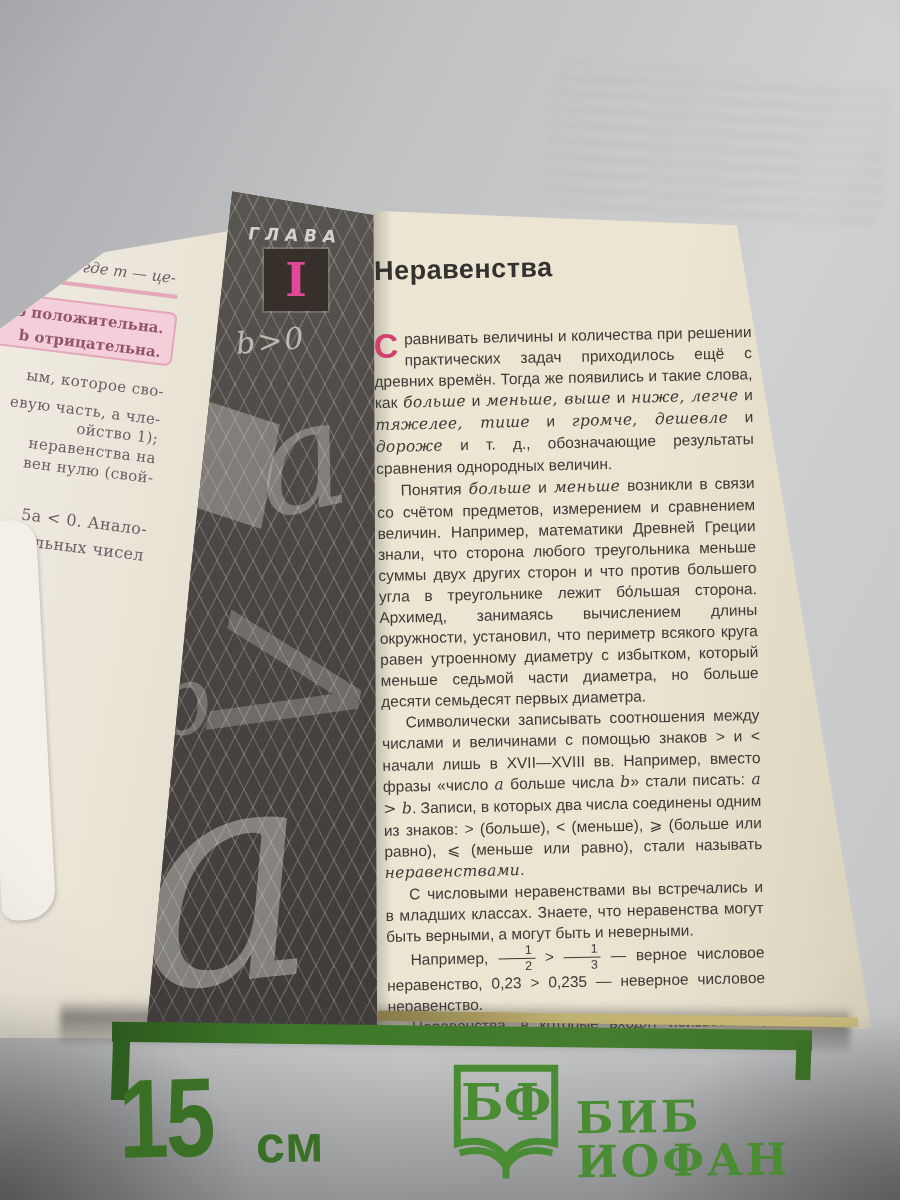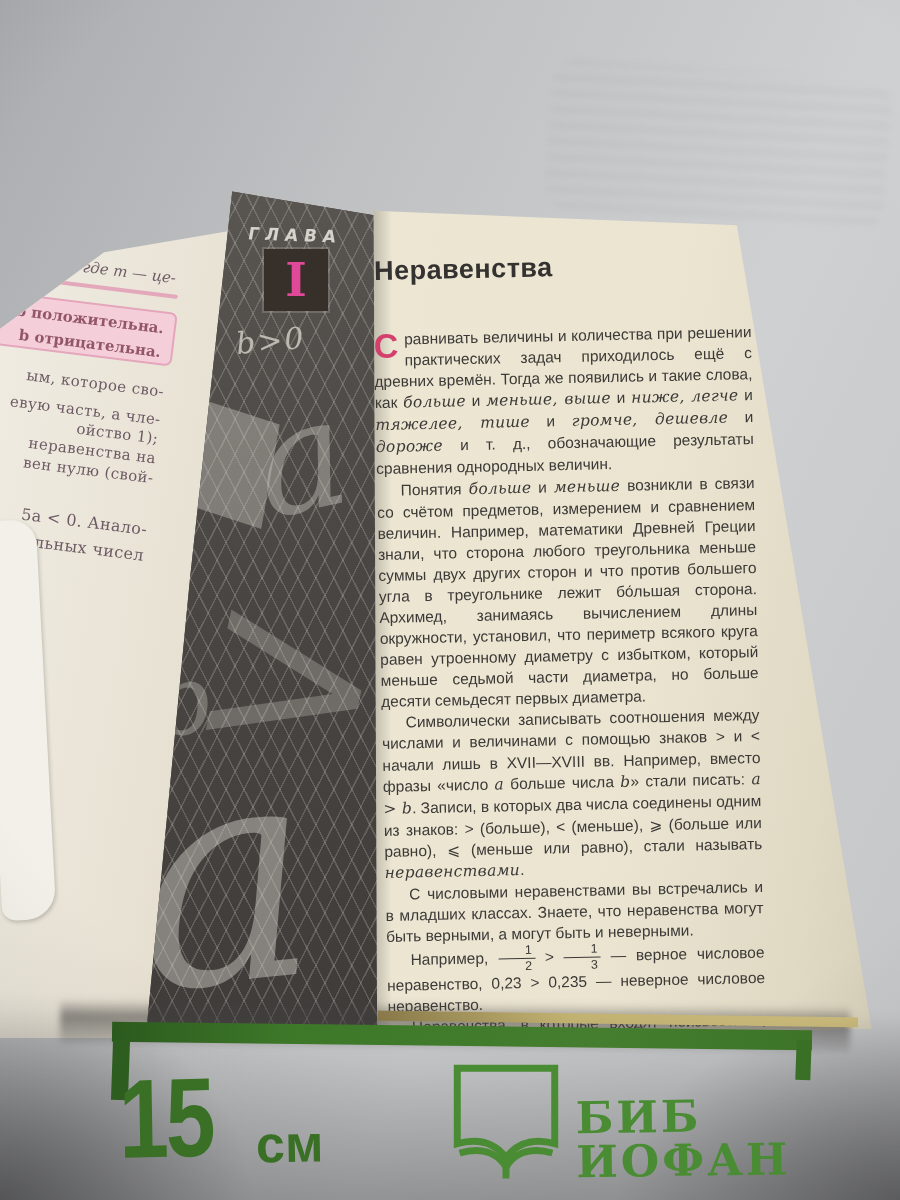--- a/index.html
+++ b/index.html
@@ -182,16 +182,17 @@
     <div class="ruler-bar"></div>
     <div class="tick-left"></div>
     <div class="tick-right"></div>
     <div class="scale-num">15</div>
     <div class="scale-unit">см</div>
     <svg class="stamp-icon" viewBox="0 0 100 106">
       <path d="M8 5 H92 V70 C74 65 60 69 50 82 C40 69 26 65 8 70 Z" fill="none" stroke="#4a8c33" stroke-width="6"></path>
       <path d="M10 78 C28 73 42 77 50 90 C58 77 72 73 90 78" fill="none" stroke="#4a8c33" stroke-width="6"></path>
       <path d="M50 90 L50 100" fill="none" stroke="#4a8c33" stroke-width="6"></path>
     </svg>
+    <div class="stamp-mono">БФ</div>
     <div class="stamp-text">БИБ ИОФАН</div>
   </div>
 
 </div>
 
 </body></html>

